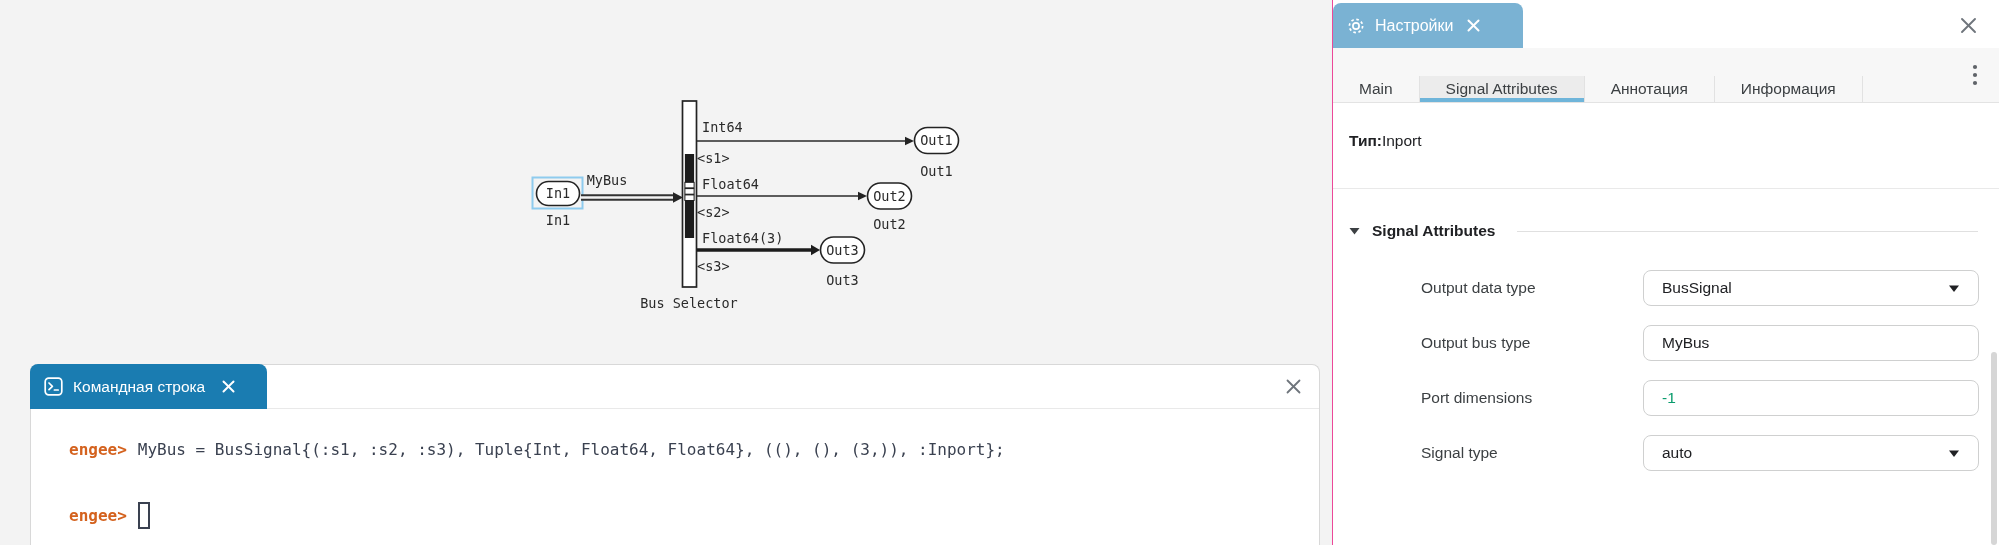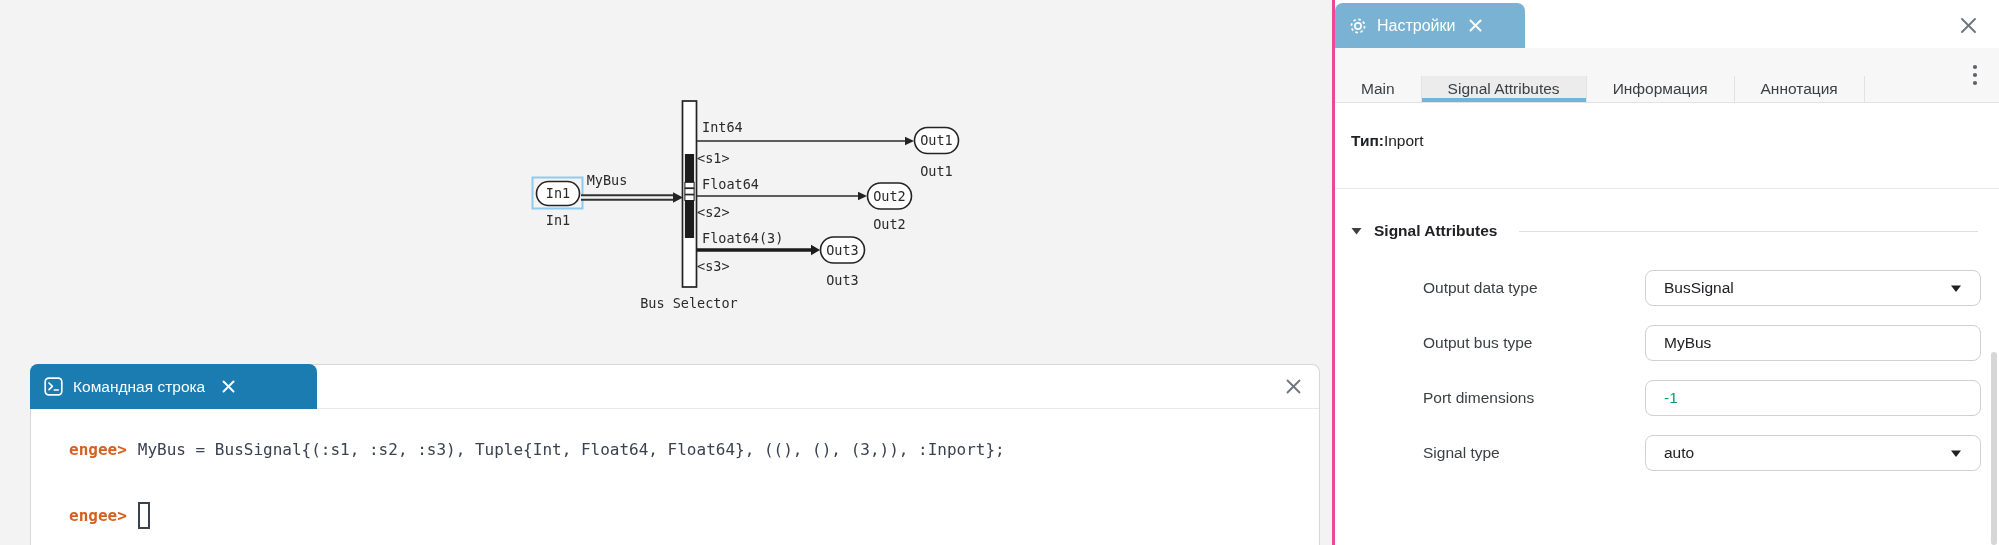--- a/index.html
+++ b/index.html
@@ -8,34 +8,34 @@
 
   
   .canvas { position:absolute; inset:0; background:#f3f3f3; }
   .diagram-svg { position:absolute; left:520px; top:90px; }
   .diagram-svg text { font-family:"DejaVu Sans Mono", monospace; font-size:13.5px; fill:#2a2a2a; }
 
   
   .cmd-panel { position:absolute; left:30px; top:364px; width:1290px; height:181px;
     background:#ffffff; border:1px solid #d8d8d8; border-bottom:none; border-radius:8px 8px 0 0; }
   .cmd-header { position:relative; height:44px; border-bottom:1px solid #e9e9e9; }
-  .cmd-tab { position:absolute; left:-1px; top:-1px; width:287px; height:45px;
+  .cmd-tab { position:absolute; left:-1px; top:-1px; width:237px; height:45px;
     background:#1a7cb1; border-radius:8px 8px 0 0; display:flex; align-items:center; gap:10px;
     padding:0 14px; color:#ffffff; font-size:15.5px; }
   .cmd-tab .tab-close { margin-left:6px; cursor:pointer; display:flex; }
   .cmd-header .panel-close { position:absolute; right:16px; top:12px; cursor:pointer; display:flex; }
   .cmd-body { position:relative; font-family:"DejaVu Sans Mono", monospace; font-size:16px; color:#3a4150; }
   .cmd-line1 { position:absolute; left:38px; top:31px; white-space:pre; }
   .cmd-line2 { position:absolute; left:38px; top:93px; display:flex; align-items:center; }
   .prompt { color:#d4621e; font-weight:bold; margin-right:11px; }
   .cursor { display:inline-block; width:12px; height:27px; border:2px solid #3a4150; background:#ffffff; }
 
   
   .settings-panel { position:absolute; left:1332px; top:0; width:667px; height:545px;
-    background:#ffffff; border-left:3px solid #ec4899; font-size:15.5px; }
+    background:#ffffff; border-left:1px solid #ec4899; font-size:15.5px; }
   .settings-tab { position:absolute; left:0; top:3px; height:45px; width:190px;
     background:#7ab2d3; border-radius:8px 8px 0 0; display:flex; align-items:center; gap:9px;
     padding:0 13px; color:#ffffff; font-size:16px; }
   .settings-tab .tab-close { margin-left:4px; cursor:pointer; display:flex; }
   .settings-close { position:absolute; right:20px; top:15px; cursor:pointer; display:flex; }
 
   .ptab-row { position:absolute; left:0; right:0; top:48px; height:55px; display:flex;
     background:#f7f7f7; border-bottom:1px solid #e3e3e3; }
   .ptab { display:flex; align-items:center; justify-content:center; padding:0 26px;
     border-right:1px solid #e2e2e2; color:#3c4043; position:relative; cursor:pointer; white-space:nowrap;margin-top:28px; }
@@ -168,24 +168,24 @@
 
   <div class="ptab-row">
     <div class="ptab">
         <span>Main</span>
       </div>
     <div class="ptab sel">
         <span>Signal Attributes</span>
         <span class="underline"></span>
       </div>
     <div class="ptab">
+        <span>Аннотация</span>
+      </div>
+    <div class="ptab">
         <span>Информация</span>
-      </div>
-    <div class="ptab">
-        <span>Аннотация</span>
       </div>
     <div class="ptab-kebab">
       <svg width="6" height="22" viewBox="0 0 6 22">
           <circle cx="3" cy="3" r="2.1" fill="#5f6368"></circle>
           <circle cx="3" cy="11" r="2.1" fill="#5f6368"></circle>
           <circle cx="3" cy="19" r="2.1" fill="#5f6368"></circle>
         </svg>
     </div>
   </div>
 

